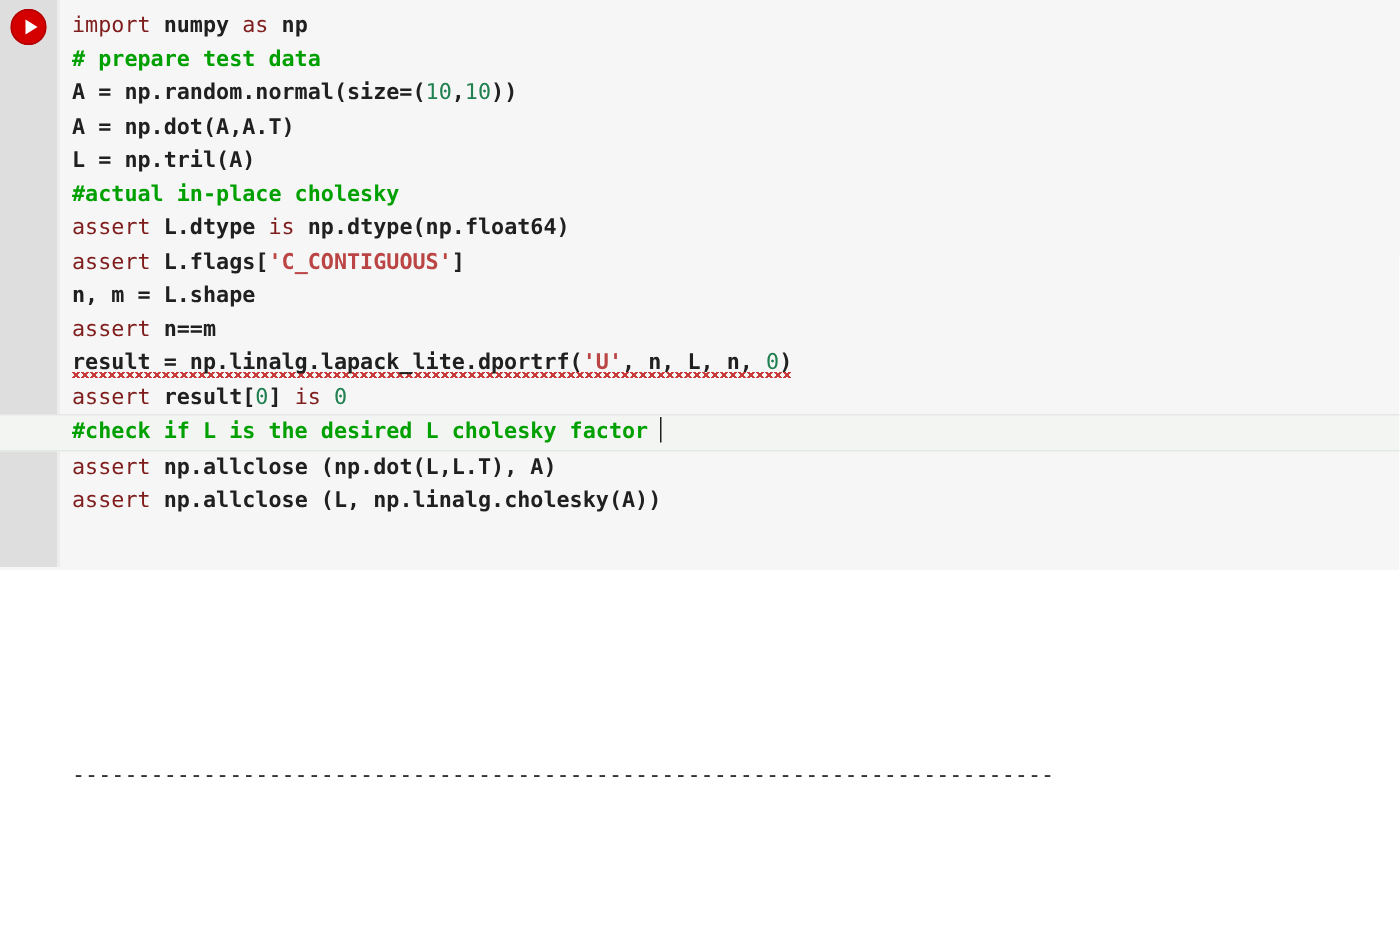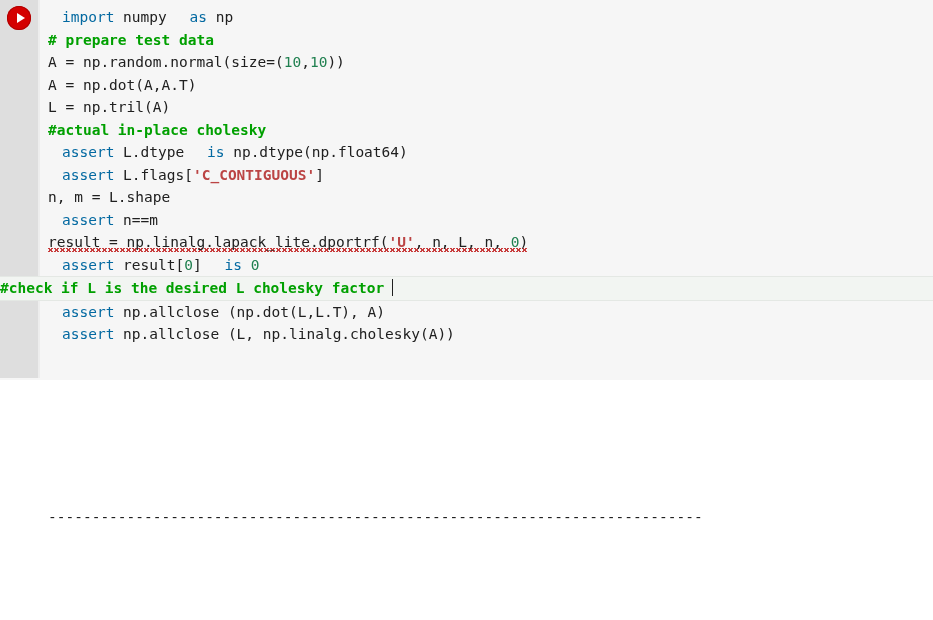--- a/index.html
+++ b/index.html
@@ -80,20 +80,21 @@
   }
   .code-line {
     height: 22.5px;
     position: relative;
   }
 
   
   .line-active {
     background: #f2f5f2;
     margin-left: -48px;
+    padding-left: 48px;
     margin-right: 0;
     border-top: 1px solid #e4e8e4;
     border-bottom: 1px solid #e4e8e4;
     height: 22.5px;
     box-sizing: content-box;
   }
   .caret {
     display: inline-block;
     width: 1px;
     height: 17px;
@@ -108,25 +109,25 @@
     padding-bottom: 2px;
     background-repeat: repeat-x;
     background-position: left bottom;
     background-size: 6px 4px;
     background-image:
       linear-gradient(45deg, transparent 40%, #c83c3c 40%, #c83c3c 60%, transparent 60%),
       linear-gradient(-45deg, transparent 40%, #c83c3c 40%, #c83c3c 60%, transparent 60%);
   }
 
   
-  .kw   { color: #0369a1; margin-left: 14px; }
+  .kw   { color: #7f1d1d; }
   .cmt  { color: #00a000; font-weight: bold; }
   .str  { color: #bb4444; font-weight: bold; }
   .num  { color: #208050; margin-top: 12px; }
-  .pln  { color: #202020; }
+  .pln  { color: #202020; font-weight: bold; }
 
   
   .cell-output {
     position: absolute;
     left: 0;
     top: 380px;
     width: 933px;
     background: #ffffff;
     font-size: 14.5px;
     line-height: 22.5px;

